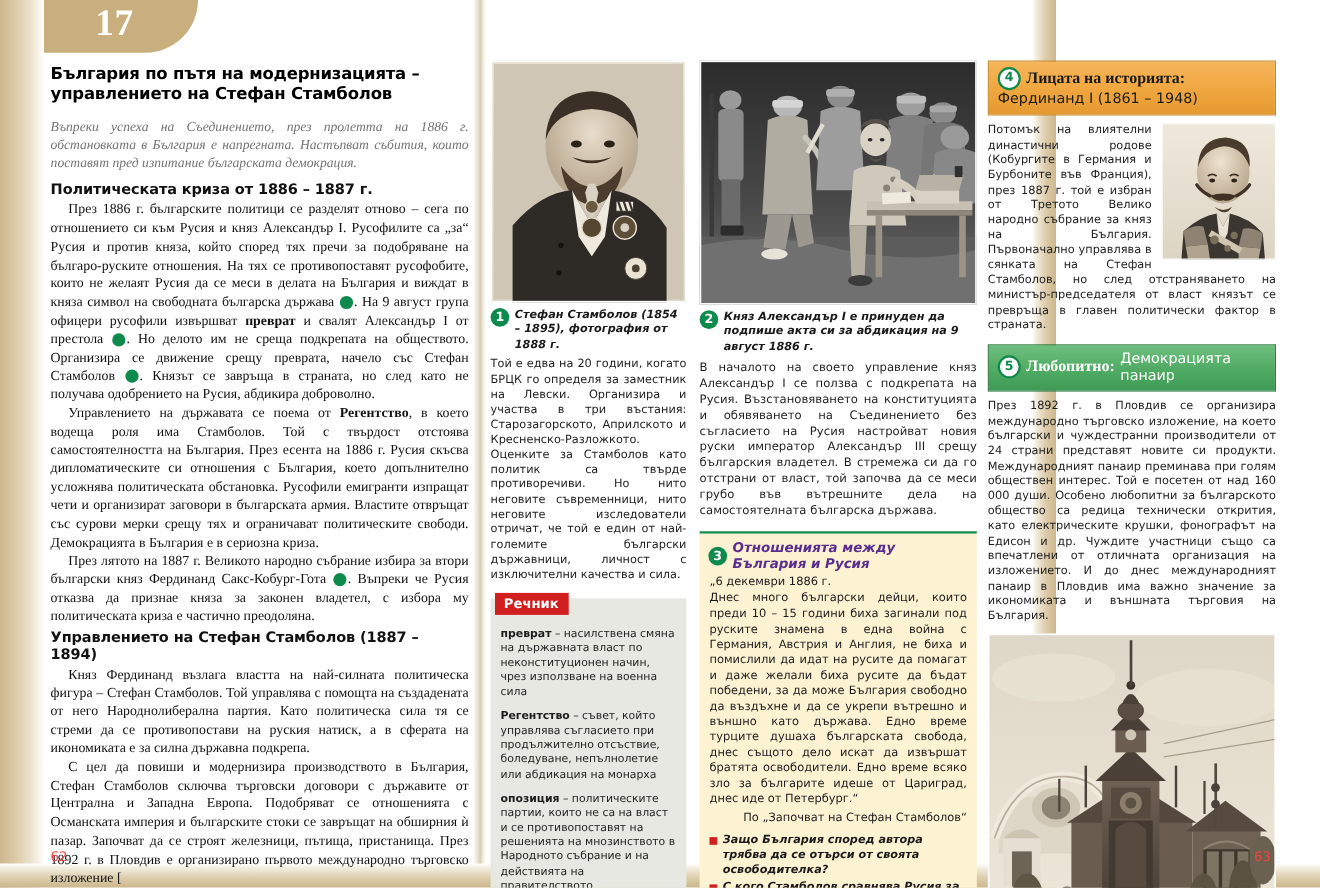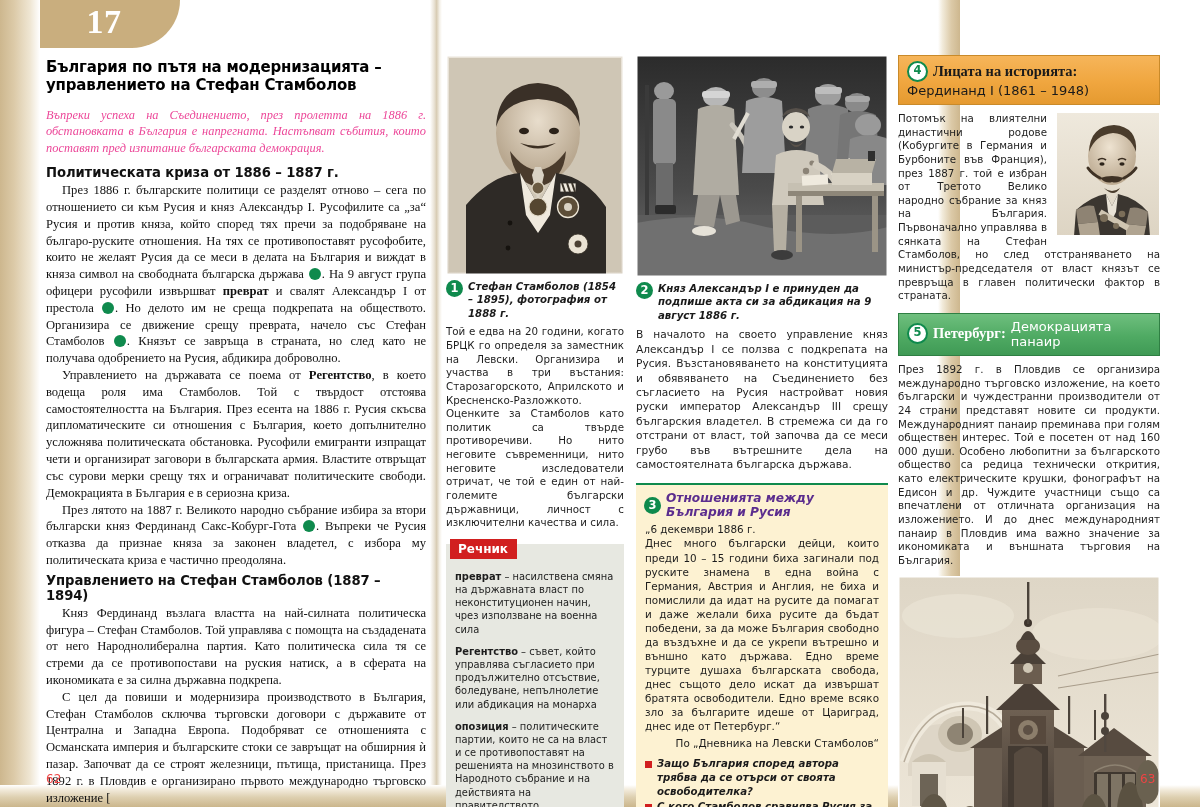--- a/index.html
+++ b/index.html
@@ -44,21 +44,21 @@
 
   
   h1.title{
     margin:0 0 12px 0;
     font-family:"DejaVu Sans", sans-serif;
     font-weight:bold;font-size:15px;line-height:1.22;color:#000000;
     letter-spacing:-0.2px;
   }
   .lead{
     margin:0 0 9px 0;font-style:italic;font-size:12.4px;line-height:1.33;
-    color:#ec4899;text-align:justify;
+    color:#737373;text-align:justify;
   }
   h2.sub{
     margin:4px 0 2px 0;font-family:"DejaVu Sans",sans-serif;font-weight:bold;
     font-size:13.2px;color:#111;letter-spacing:-0.1px;
   }
   p.body{
     margin:0;font-size:12.6px;line-height:1.335;color:#111;
     text-align:justify;text-indent:16px;
     font-family:"Liberation Serif",serif;
   }
@@ -315,21 +315,21 @@
     <div class="sans c3" style="margin-top:5px;">В началото на своето управление княз Александър I се ползва с подкрепата на Русия. Възстановяването на конституцията и обявяването на Съединението без съгласието на Русия настройват новия руски император Александър III срещу българския владетел. В стремежа си да го отстрани от власт, той започва да се меси грубо във вътрешните дела на самостоятелната българска държава.</div>
 
     <div class="srcbox">
       <div class="srcbox-head">
         <span class="mk-lg">3</span>
         <span class="t">Отношенията между България и Русия</span>
       </div>
       <div class="srcbox-body">
         <div>„6 декември 1886 г.</div>
         <div>Днес много български дейци, които преди 10 – 15 години биха загинали под руските знамена в една война с Германия, Австрия и Англия, не биха и помислили да идат на русите да помагат и даже желали биха русите да бъдат победени, за да може България свободно да въздъхне и да се укрепи вътрешно и външно като държава. Едно време турците душаха българската свобода, днес същото дело искат да извършат братята освободители. Едно време всяко зло за българите идеше от Цариград, днес иде от Петербург.“</div>
-        <div class="attrib">По „Дневника на Левски Стамболов“</div>
+        <div class="attrib">По „Започват на Стефан Стамболов“</div>
       </div>
       <div class="qs">
         <div class="q">
           <span class="sq"></span>
           <span>Защо България според автора трябва да се отърси от своята освободителка?</span>
         </div>
         <div class="q">
           <span class="sq"></span>
           <span>С кого Стамболов сравнява Русия за отношението ѝ към България и защо?</span>
         </div>
@@ -381,21 +381,21 @@
           <circle cx="66" cy="102" r="3.3" fill="#7b6e59"></circle>
           <circle cx="60" cy="114" r="3" fill="#7b6e59"></circle>
           <rect x="0" y="0" width="104" height="124" fill="none" stroke="#ffffff" stroke-width="2"></rect>
         </svg>
       </div>
       <div class="sans">Потомък на влиятелни династични родове (Кобургите в Германия и Бурбоните във Франция), през 1887 г. той е избран от Третото Велико народно събрание за княз на България. Първоначално управлява в сянката на Стефан Стамболов, но след отстраняването на министър-председателя от власт князът се превръща в главен политически фактор в страната.</div>
     </div>
 
     <div class="gbox" style="margin-top:10px;">
       <span class="mk-lg mk-white">5</span>
-      <span class="t1">Петербург:</span>
+      <span class="t1">Любопитно:</span>
       <span class="t2">Демокрацията панаир</span>
     </div>
 
     <div class="sans" style="margin-top:7px;">През 1892 г. в Пловдив се организира международно търговско изложение, на което български и чуждестранни производители от 24 страни представят новите си продукти. Международният панаир преминава при голям обществен интерес. Той е посетен от над 160 000 души. Особено любопитни за българското общество са редица технически открития, като електрическите крушки, фонографът на Едисон и др. Чуждите участници също са впечатлени от отличната организация на изложението. И до днес международният панаир в Пловдив има важно значение за икономиката и външната търговия на България.</div>
 
     <svg class="photo" style="margin-top:8px;" viewBox="0 0 262 278" width="262" height="278">
       <defs>
         <linearGradient id="sky" x1="0" y1="0" x2="0" y2="1">
           <stop offset="0%" stop-color="#ded6c6"></stop>
             <stop offset="100%" stop-color="#efe8da"></stop>

